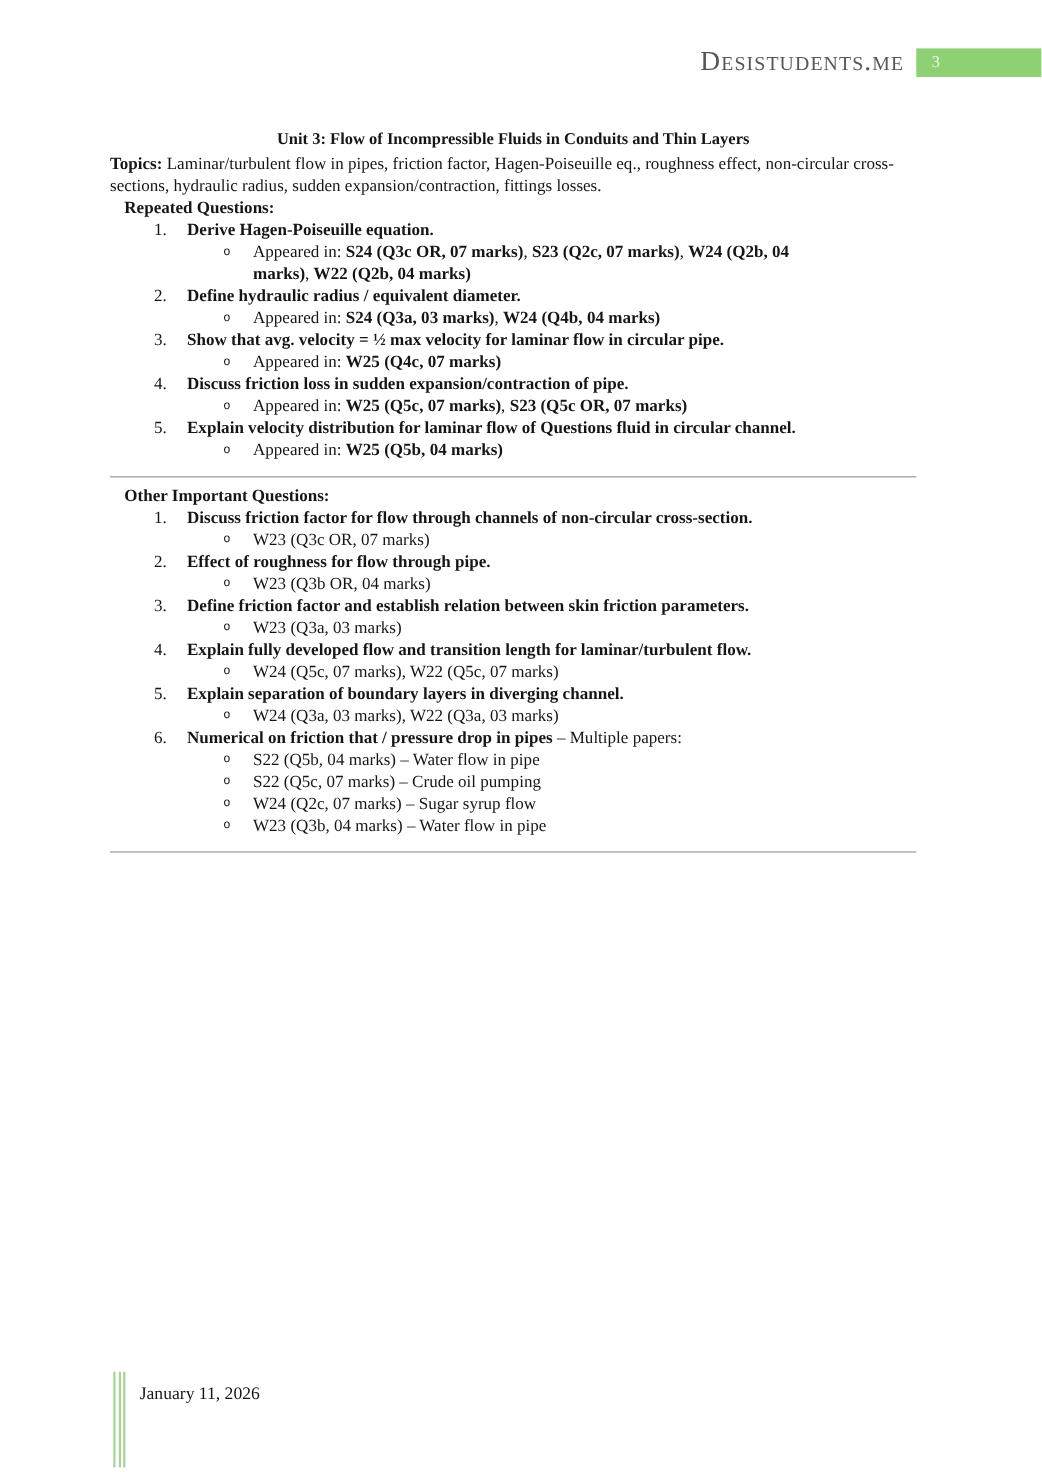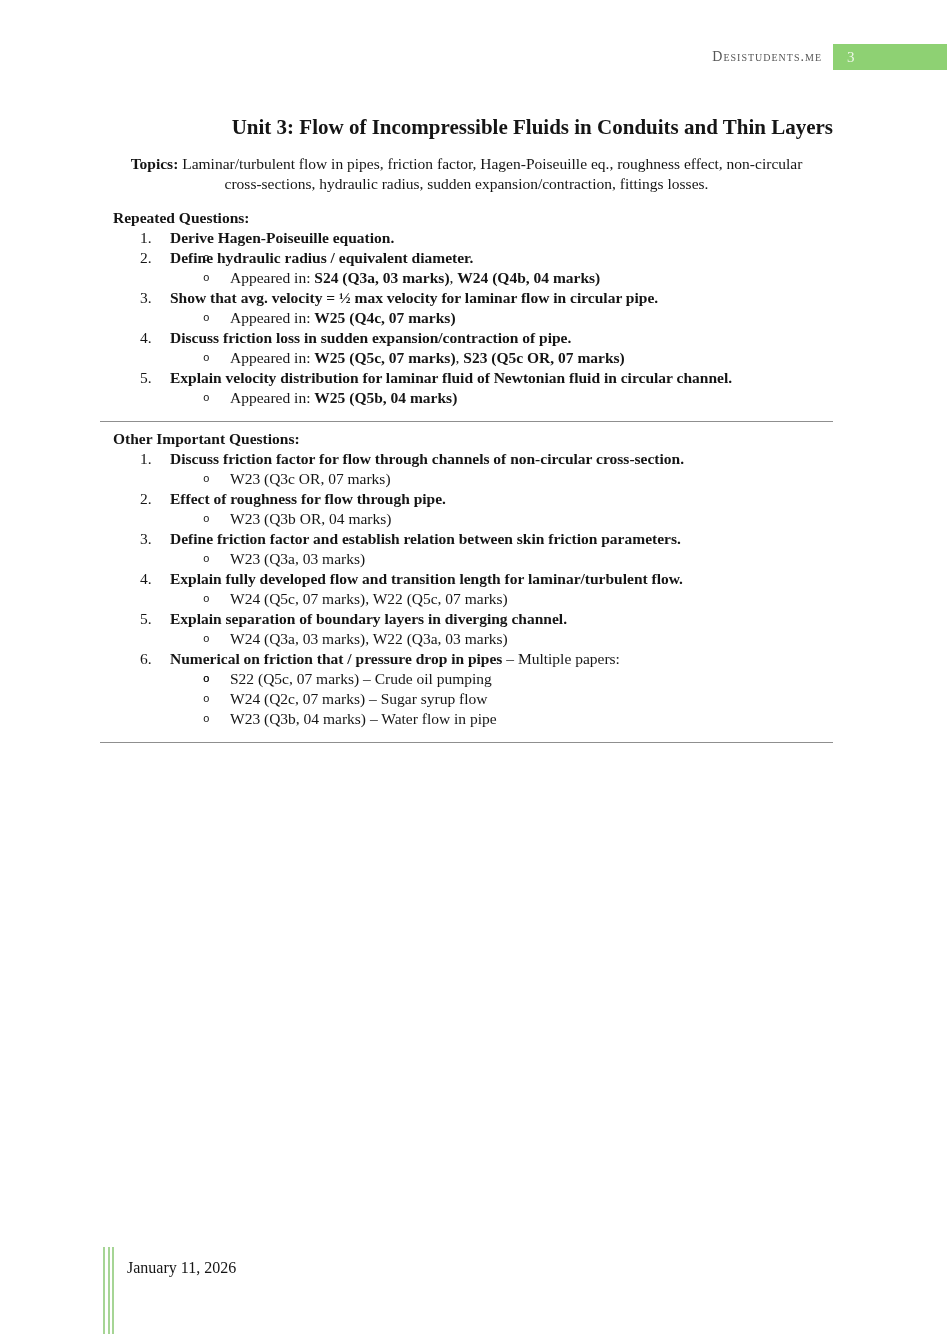--- a/index.html
+++ b/index.html
@@ -17,21 +17,21 @@
   .header {
     position: absolute;
     top: 44px;
     left: 0;
     width: 947px;
     display: flex;
     justify-content: flex-end;
     align-items: center;
   }
   .site-name {
-    font-size: 14px;
+    font-size: 25px;
     font-variant-caps: small-caps;
     letter-spacing: 1px;
     color: #565656;
     margin-right: 11px;
     line-height: 26px;
   }
   .page-badge {
     width: 114px;
     height: 26px;
     background: #8ed173;
@@ -43,31 +43,30 @@
   }
 
   
   .content {
     position: absolute;
     top: 114px;
     left: 100px;
     width: 733px;
   }
   .doc-title {
-    font-size: 21px;
+    font-size: 15px;
     font-weight: bold;
-    text-align: right;
+    text-align: center;
     line-height: 26px;
     margin: 0;
   }
   .topics {
     font-size: 15.5px;
     line-height: 20px;
-    margin: 14px;
-    text-align: center;
+    margin: 0;
   }
   .topics b { font-weight: bold; }
 
   .section-heading {
     font-size: 15.5px;
     font-weight: bold;
     line-height: 20px;
     margin-left: 13px;
   }
   .q-item {
@@ -142,43 +141,43 @@
     <span class="site-name">Desistudents.me</span>
     <span class="page-badge">3</span>
   </div>
 
   <div class="content">
     <h1 class="doc-title">Unit 3: Flow of Incompressible Fluids in Conduits and Thin Layers</h1>
     <p class="topics"><b>Topics:</b><span> Laminar/turbulent flow in pipes, friction factor, Hagen-Poiseuille eq., roughness effect, non-circular cross-sections, hydraulic radius, sudden expansion/contraction, fittings losses.</span></p>
     <div id="sections">
         <div class="section-heading">Repeated Questions:</div>
         <div class="q-item"><span class="q-num">1.</span><span class="q-text"><b>Derive Hagen-Poiseuille equation.</b></span></div>
-        <div class="sub-item"><span class="sub-marker">o</span></div>
+        <div class="sub-item"><span class="sub-marker">o</span><span class="sub-text"><span>Appeared in: </span><b>S24 (Q3c OR, 07 marks)</b><span>, </span><b>S23 (Q2c, 07 marks)</b><span>, </span><b>W24 (Q2b, 04 marks)</b><span>, </span><b>W22 (Q2b, 04 marks)</b></span></div>
         <div class="q-item"><span class="q-num">2.</span><span class="q-text"><b>Define hydraulic radius / equivalent diameter.</b></span></div>
         <div class="sub-item"><span class="sub-marker">o</span><span class="sub-text"><span>Appeared in: </span><b>S24 (Q3a, 03 marks)</b><span>, </span><b>W24 (Q4b, 04 marks)</b></span></div>
         <div class="q-item"><span class="q-num">3.</span><span class="q-text"><b>Show that avg. velocity = ½ max velocity for laminar flow in circular pipe.</b></span></div>
         <div class="sub-item"><span class="sub-marker">o</span><span class="sub-text"><span>Appeared in: </span><b>W25 (Q4c, 07 marks)</b></span></div>
         <div class="q-item"><span class="q-num">4.</span><span class="q-text"><b>Discuss friction loss in sudden expansion/contraction of pipe.</b></span></div>
         <div class="sub-item"><span class="sub-marker">o</span><span class="sub-text"><span>Appeared in: </span><b>W25 (Q5c, 07 marks)</b><span>, </span><b>S23 (Q5c OR, 07 marks)</b></span></div>
-        <div class="q-item"><span class="q-num">5.</span><span class="q-text"><b>Explain velocity distribution for laminar fluid of Newtonian fluid in circular channel.</b></span></div>
+        <div class="q-item"><span class="q-num">5.</span><span class="q-text"><b>Explain velocity distribution for laminar flow of Questions fluid in circular channel.</b></span></div>
         <div class="sub-item"><span class="sub-marker">o</span><span class="sub-text"><span>Appeared in: </span><b>W25 (Q5b, 04 marks)</b></span></div>
         <hr class="divider">
         <div class="section-heading">Other Important Questions:</div>
         <div class="q-item"><span class="q-num">1.</span><span class="q-text"><b>Discuss friction factor for flow through channels of non-circular cross-section.</b></span></div>
         <div class="sub-item"><span class="sub-marker">o</span><span class="sub-text"><span>W23 (Q3c OR, 07 marks)</span></span></div>
         <div class="q-item"><span class="q-num">2.</span><span class="q-text"><b>Effect of roughness for flow through pipe.</b></span></div>
         <div class="sub-item"><span class="sub-marker">o</span><span class="sub-text"><span>W23 (Q3b OR, 04 marks)</span></span></div>
         <div class="q-item"><span class="q-num">3.</span><span class="q-text"><b>Define friction factor and establish relation between skin friction parameters.</b></span></div>
         <div class="sub-item"><span class="sub-marker">o</span><span class="sub-text"><span>W23 (Q3a, 03 marks)</span></span></div>
         <div class="q-item"><span class="q-num">4.</span><span class="q-text"><b>Explain fully developed flow and transition length for laminar/turbulent flow.</b></span></div>
         <div class="sub-item"><span class="sub-marker">o</span><span class="sub-text"><span>W24 (Q5c, 07 marks), W22 (Q5c, 07 marks)</span></span></div>
         <div class="q-item"><span class="q-num">5.</span><span class="q-text"><b>Explain separation of boundary layers in diverging channel.</b></span></div>
         <div class="sub-item"><span class="sub-marker">o</span><span class="sub-text"><span>W24 (Q3a, 03 marks), W22 (Q3a, 03 marks)</span></span></div>
         <div class="q-item"><span class="q-num">6.</span><span class="q-text"><b>Numerical on friction that / pressure drop in pipes</b><span> – Multiple papers:</span></span></div>
-        <div class="sub-item"><span class="sub-marker">o</span></div>
+        <div class="sub-item"><span class="sub-marker">o</span><span class="sub-text"><span>S22 (Q5b, 04 marks) – Water flow in pipe</span></span></div>
         <div class="sub-item"><span class="sub-marker">o</span><span class="sub-text"><span>S22 (Q5c, 07 marks) – Crude oil pumping</span></span></div>
         <div class="sub-item"><span class="sub-marker">o</span><span class="sub-text"><span>W24 (Q2c, 07 marks) – Sugar syrup flow</span></span></div>
         <div class="sub-item"><span class="sub-marker">o</span><span class="sub-text"><span>W23 (Q3b, 04 marks) – Water flow in pipe</span></span></div>
         <hr class="divider">
       </div>
   </div>
 
   <div class="footer-lines">
     <span></span>
     <span></span>

